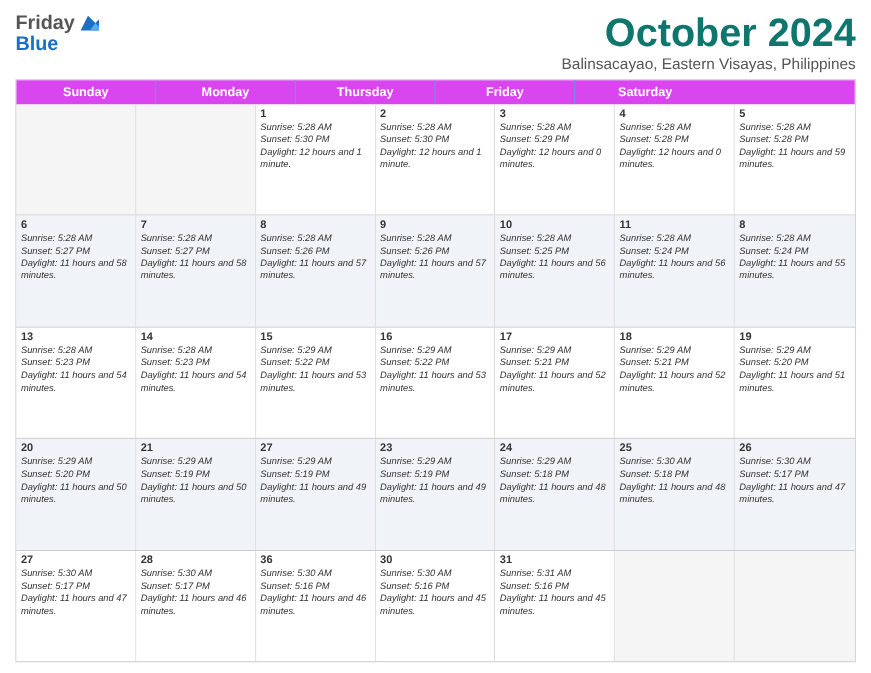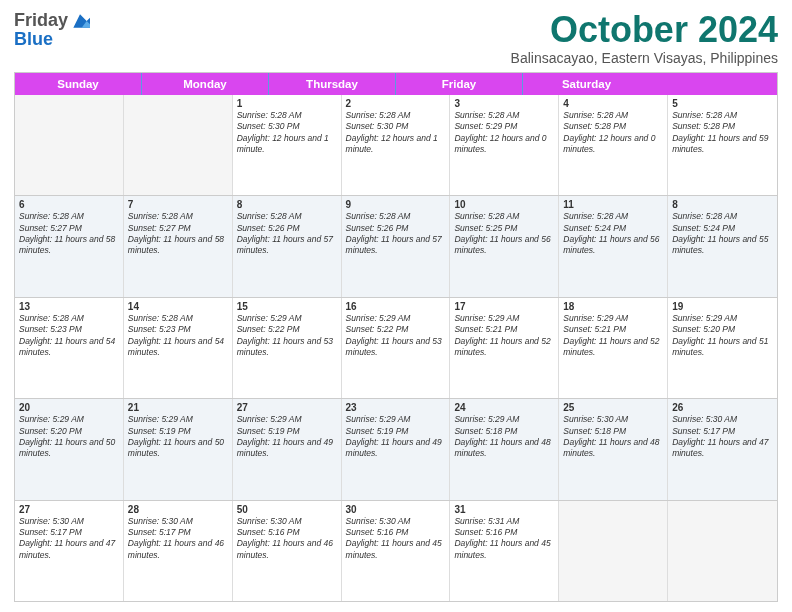--- a/index.html
+++ b/index.html
@@ -316,21 +316,21 @@
           Sunrise: 5:30 AM<br>Sunset: 5:17 PM<br>Daylight: 11 hours and 47 minutes.
         </div>
       </div>
           <div class="cal-cell">
         <div class="day-num">28</div>
         <div class="cell-info">
           Sunrise: 5:30 AM<br>Sunset: 5:17 PM<br>Daylight: 11 hours and 46 minutes.
         </div>
       </div>
           <div class="cal-cell">
-        <div class="day-num">50</div>
+        <div class="day-num">36</div>
         <div class="cell-info">
           Sunrise: 5:30 AM<br>Sunset: 5:16 PM<br>Daylight: 11 hours and 46 minutes.
         </div>
       </div>
           <div class="cal-cell">
         <div class="day-num">30</div>
         <div class="cell-info">
           Sunrise: 5:30 AM<br>Sunset: 5:16 PM<br>Daylight: 11 hours and 45 minutes.
         </div>
       </div>

